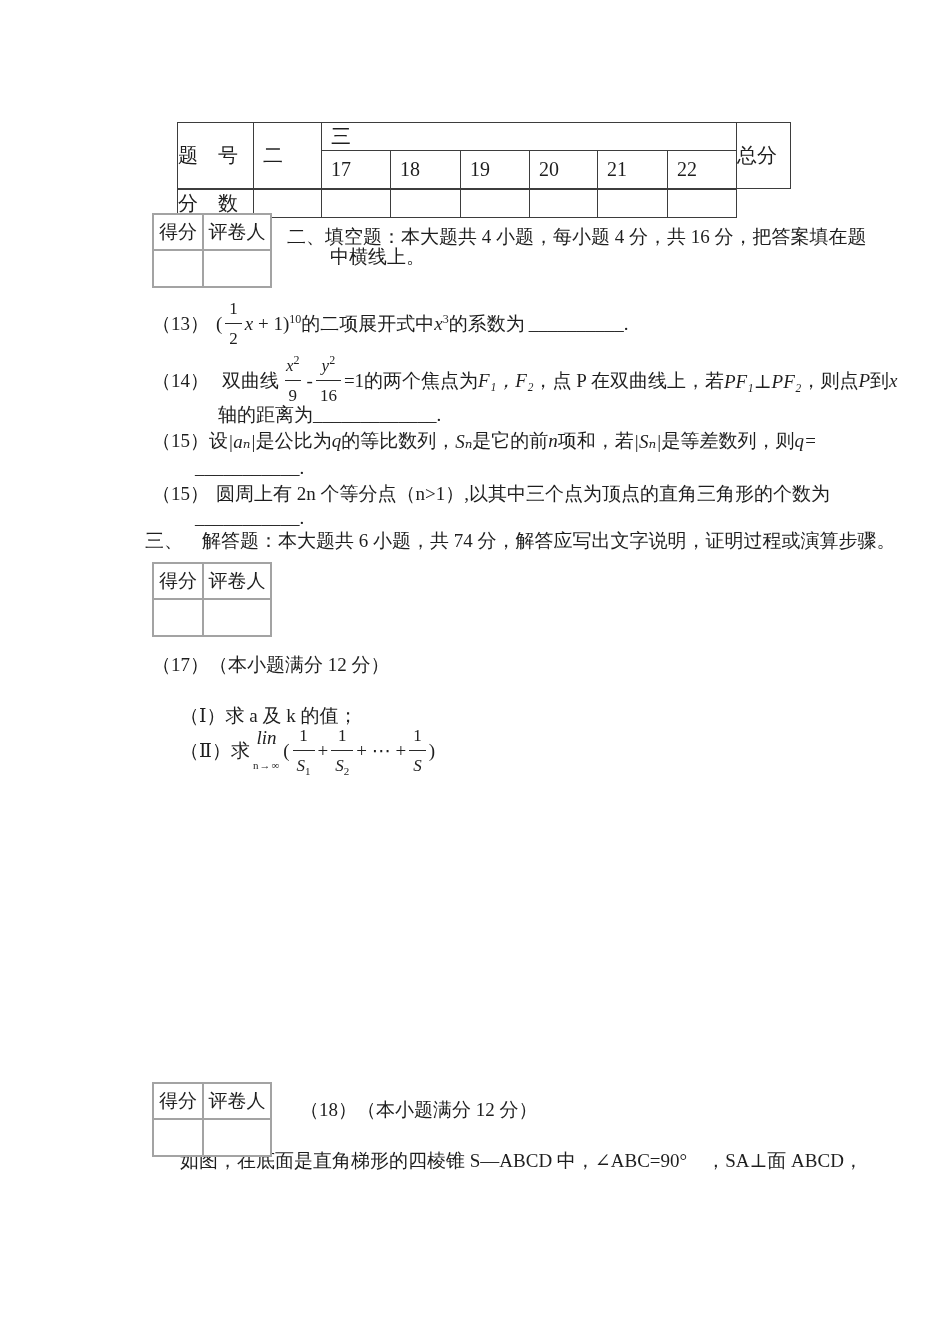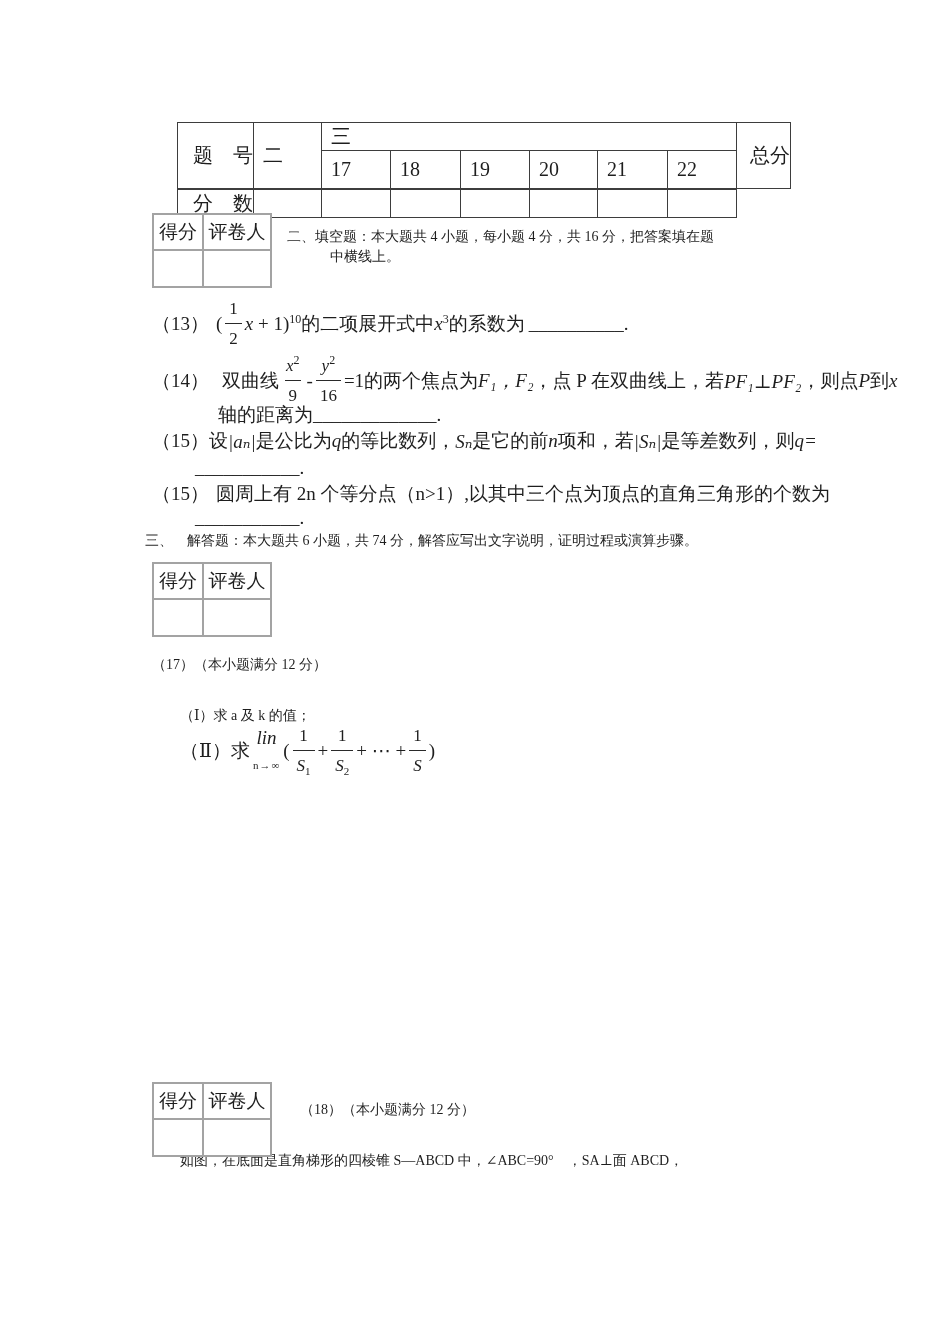--- a/index.html
+++ b/index.html
@@ -3,30 +3,30 @@
 <meta charset="utf-8">
 <style>
   html,body{margin:0;padding:0;background:#e8e8e8;}
   .page{position:relative;width:950px;height:1344px;background:#ffffff;margin:0 auto;
         font-family:"Liberation Serif","DejaVu Serif",serif;color:#1e1e1e;overflow:hidden;}
   .abs{position:absolute;}
   
   table.st{border-collapse:collapse;table-layout:fixed;background:#fff;}
   table.st td{border:1.6px solid #3d3d3d;font-size:20px;padding:0 0 0 9px;text-align:left;vertical-align:middle;
               overflow:hidden;white-space:nowrap;}
-  table.st td.c{text-align:right;padding:0;}
+  table.st td.c{text-align:left;padding:0;}
   table.st tr.r1{height:26px;} table.st tr.r2{height:38px;} table.st tr.r3{height:27px;}
   table.st tr.r3 td{border-top:2.6px solid #3d3d3d;}
   
   table.gb{border-collapse:collapse;table-layout:fixed;background:#fff;position:absolute;z-index:2;}
   table.gb td{border:2px solid #a3a3a3;font-size:19px;text-align:center;vertical-align:middle;
               overflow:hidden;white-space:nowrap;padding:0;}
   table.gb tr.gh{height:36px;} table.gb tr.ge{height:37px;}
   
-  .trow{position:absolute;font-size:14px;line-height:26px;white-space:nowrap;z-index:1;}
+  .trow{position:absolute;font-size:19px;line-height:26px;white-space:nowrap;z-index:1;}
   .mrow{position:absolute;display:flex;align-items:center;font-size:19px;white-space:nowrap;z-index:1;}
   .mrow>span{line-height:26px;}
   i{font-style:italic;}
   sup{font-size:12px;line-height:0;vertical-align:7px;}
   sub{font-size:11px;line-height:0;vertical-align:-4px;}
   .frac{display:inline-flex;flex-direction:column;align-items:center;font-size:17px;line-height:1.05;margin:0 3px;}
   .frac .num{padding:0 4px 1px 4px;}
   .frac .den{border-top:1.6px solid #2a2a2a;padding:2px 4px 0 4px;}
   .lim{display:inline-flex;flex-direction:column;align-items:center;line-height:1;margin:0 3px;}
   .lim .ltop{font-style:italic;font-size:19px;}

